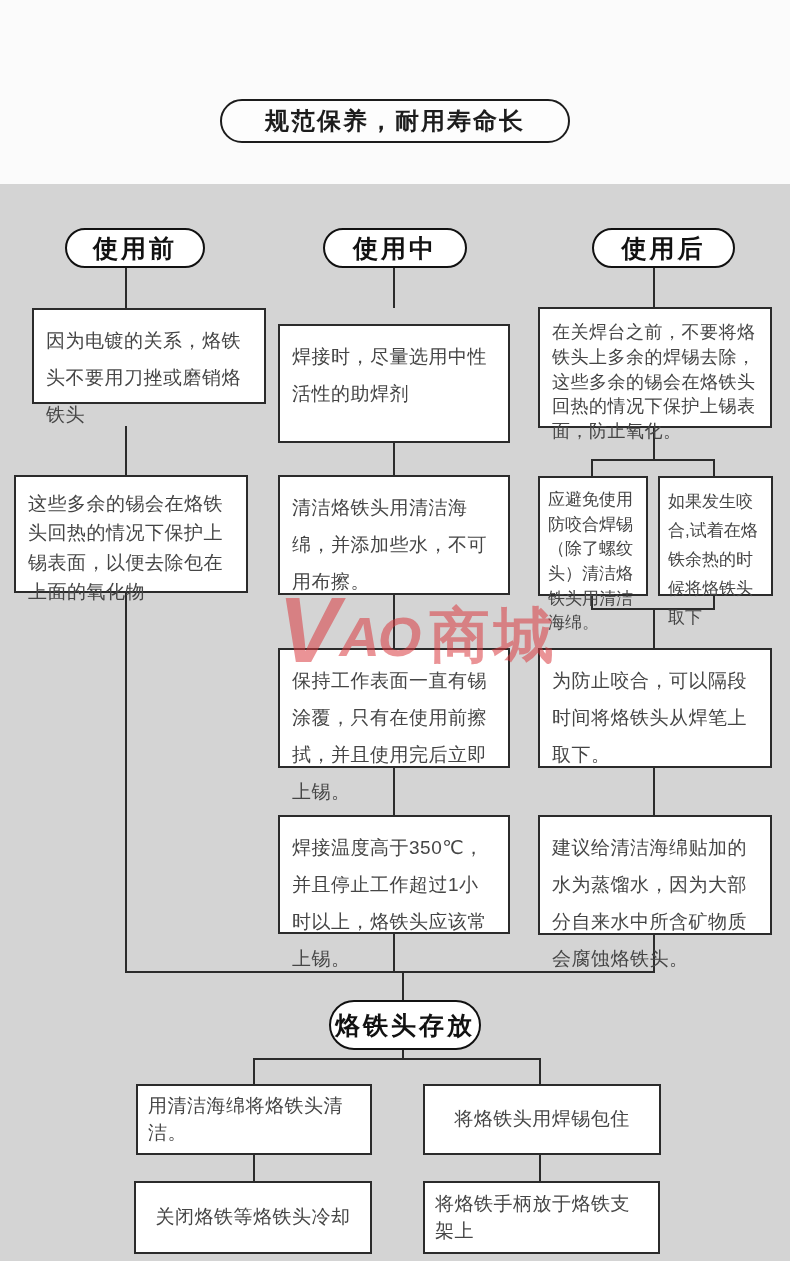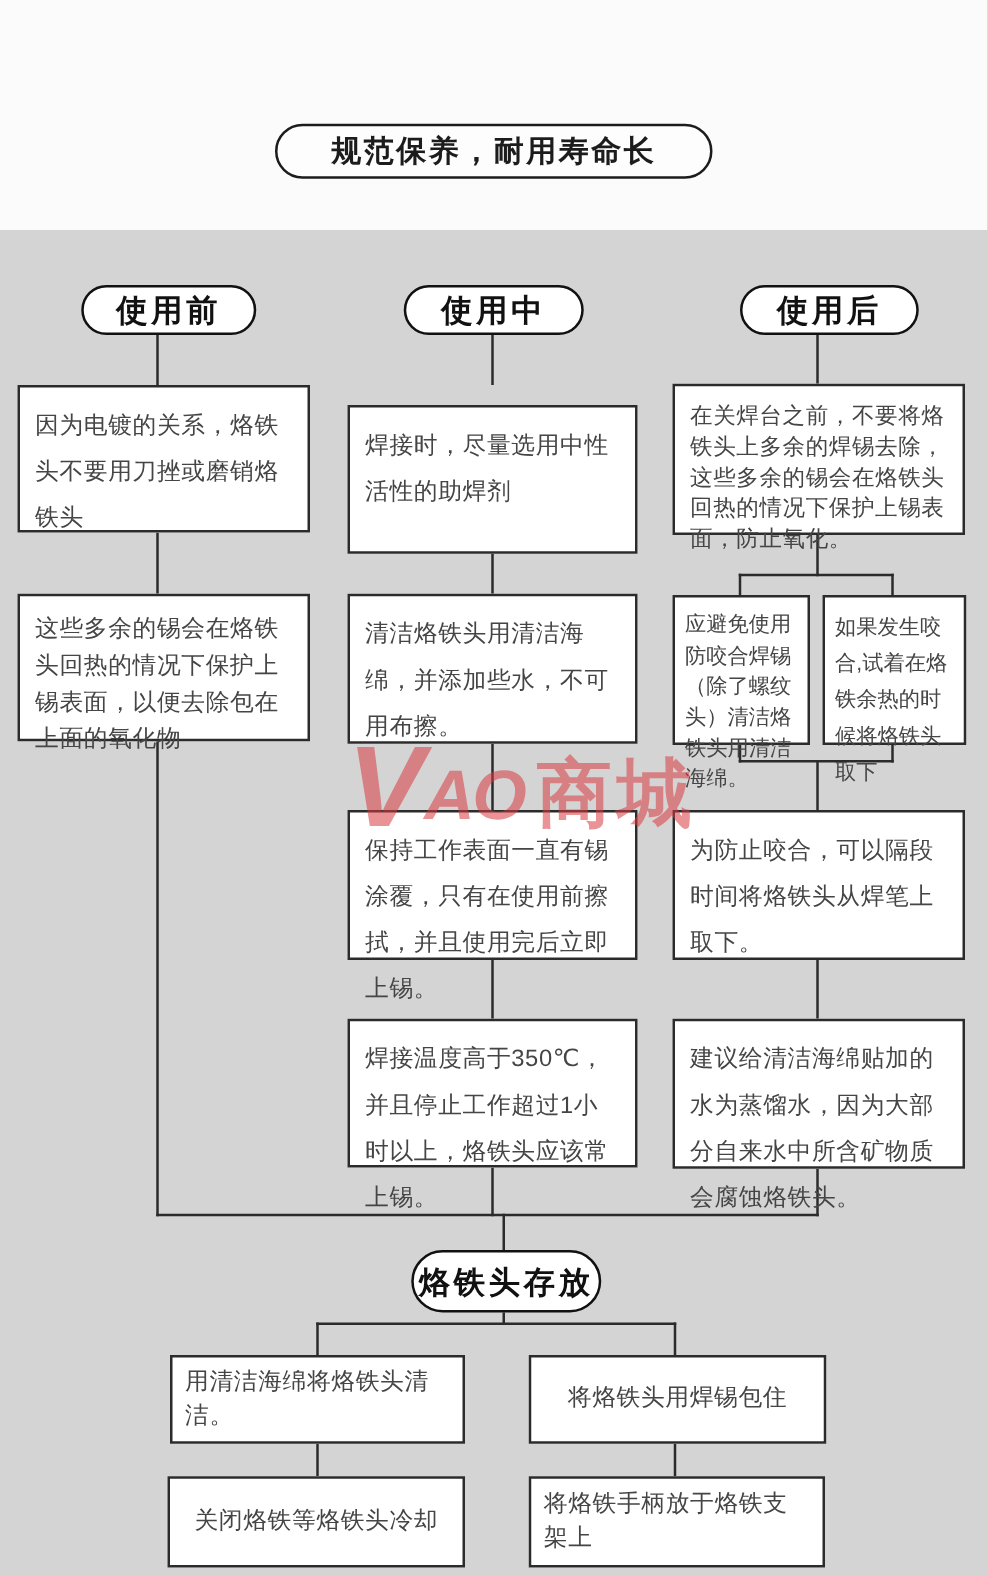--- a/index.html
+++ b/index.html
@@ -99,21 +99,21 @@
 <div class="vline" style="left:402px;top:971px;height:29px;"></div>
 
 <div class="vline" style="left:402px;top:1050px;height:10px;"></div>
 <div class="hline" style="left:253px;top:1058px;width:288px;"></div>
 <div class="vline" style="left:253px;top:1058px;height:26px;"></div>
 <div class="vline" style="left:539px;top:1058px;height:26px;"></div>
 
 <div class="vline" style="left:253px;top:1155px;height:26px;"></div>
 <div class="vline" style="left:539px;top:1155px;height:26px;"></div>
 
-<div class="fbox" style="left:14px;top:308px;width:234px;height:118px;">因为电镀的关系，烙铁头不要用刀挫或磨销烙铁头</div>
+<div class="fbox" style="left:32px;top:308px;width:234px;height:96px;">因为电镀的关系，烙铁头不要用刀挫或磨销烙铁头</div>
 <div class="fbox" style="left:14px;top:475px;width:234px;height:118px;line-height:1.55;">这些多余的锡会在烙铁头回热的情况下保护上锡表面，以便去除包在上面的氧化物</div>
 
 <div class="fbox" style="left:278px;top:308px;width:232px;height:119px;margin-top:16px;">焊接时，尽量选用中性活性的助焊剂</div>
 <div class="fbox" style="left:278px;top:475px;width:232px;height:120px;">清洁烙铁头用清洁海绵，并添加些水，不可用布擦。</div>
 <div class="fbox" style="left:278px;top:648px;width:232px;height:120px;">保持工作表面一直有锡涂覆，只有在使用前擦拭，并且使用完后立即上锡。</div>
 <div class="fbox" style="left:278px;top:815px;width:232px;height:119px;">焊接温度高于350℃，并且停止工作超过1小时以上，烙铁头应该常上锡。</div>
 
 <div class="fbox tight" style="left:538px;top:307px;width:234px;height:121px;">在关焊台之前，不要将烙铁头上多余的焊锡去除，这些多余的锡会在烙铁头回热的情况下保护上锡表面，防止氧化。</div>
 <div class="fbox small" style="left:538px;top:476px;width:110px;height:120px;">应避免使用防咬合焊锡（除了螺纹头）清洁烙铁头用清洁海绵。</div>
 <div class="fbox small" style="left:658px;top:476px;width:115px;height:120px;line-height:1.7;">如果发生咬合,试着在烙铁余热的时候将烙铁头取下</div>

